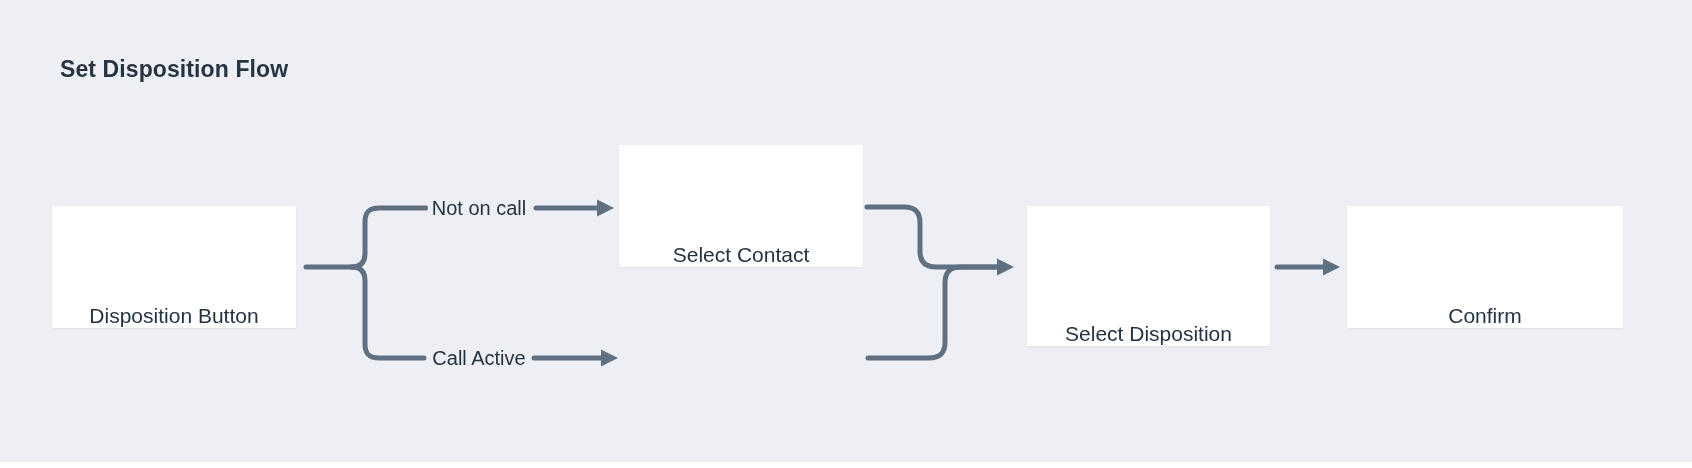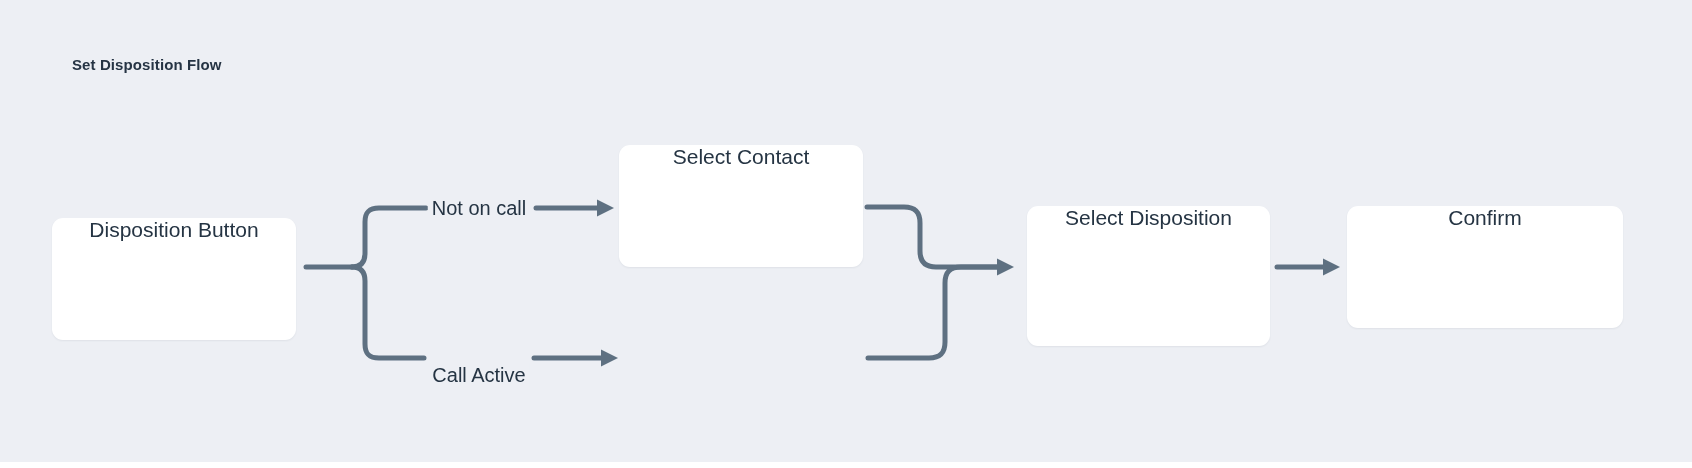--- a/index.html
+++ b/index.html
@@ -10,72 +10,72 @@
   }
   .stage {
     position: relative;
     width: 1692px;
     height: 468px;
     background: #edeff4;
     overflow: hidden;
   }
   .diagram-title {
     position: absolute;
-    left: 72px;
+    left: 60px;
     top: 56px;
-    font-size: 15px;
+    font-size: 23px;
     font-weight: 700;
     color: #263444;
     letter-spacing: 0.1px;
     white-space: nowrap;
   }
   .connector-layer {
     position: absolute;
     left: 0;
     top: 0;
     width: 1692px;
     height: 468px;
   }
   .node {
     position: absolute;
     box-sizing: border-box;
     background: #ffffff;
-    border-radius: 11px;
+    border-radius: 0;
     display: flex;
-    align-items: flex-start;
+    align-items: flex-end;
     justify-content: center;
     box-shadow: 0 1px 2px rgba(38, 52, 68, 0.07);
   }
   .node .node-label {
     font-size: 21px;
     color: #253443;
     white-space: nowrap;
     text-align: center;
   }
   .node.dashed {
     background: transparent;
     border: 2.5px dashed #b5bfcb;
     box-shadow: none;
   }
-  .node-disposition-button { left: 52px;  top: 206px; width: 244px; height: 122px; margin-top: 12px; }
+  .node-disposition-button { left: 52px;  top: 206px; width: 244px; height: 122px; }
   .node-select-contact     { left: 619px; top: 145px; width: 244px; height: 122px; }
   .node-contact-prefilled  { left: 619px; top: 295px; width: 243px; height: 122px; }
   .node-select-disposition { left: 1027px; top: 206px; width: 243px; height: 140px; }
   .node-confirm            { left: 1347px; top: 206px; width: 276px; height: 122px; }
   .edge-label {
     position: absolute;
     transform: translate(-50%, -50%);
     font-size: 20px;
     color: #253443;
     white-space: nowrap;
     background: #edeff4;
     padding: 0 4px;
   }
   .edge-label-not-on-call { left: 479px; top: 208px; }
-  .edge-label-call-active { left: 479px; top: 358px; margin-top: 17px; }
+  .edge-label-call-active { left: 479px; top: 358px; }
   .bottom-edge {
     position: absolute;
     left: 0;
     top: 462px;
     width: 1692px;
     height: 6px;
     background: #ffffff;
   }
 </style>
 </head>

